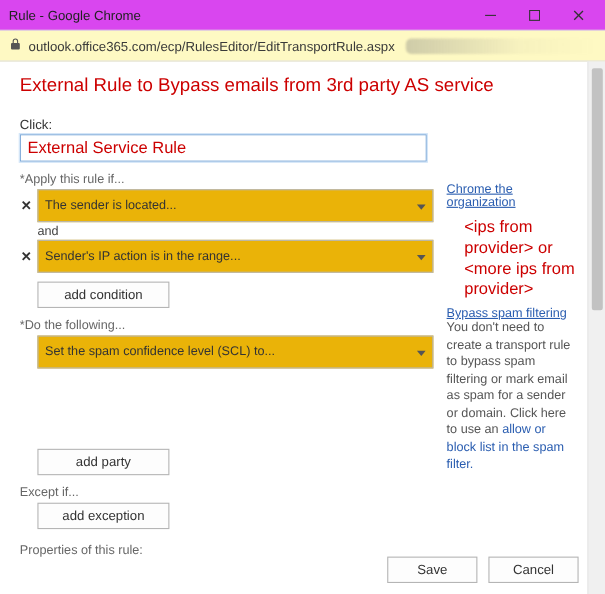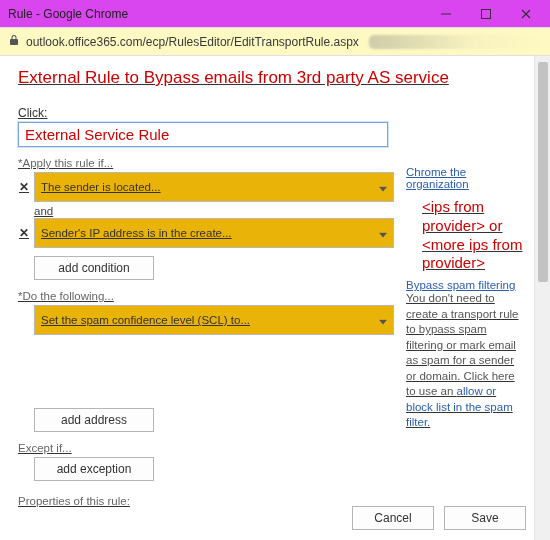--- a/index.html
+++ b/index.html
@@ -51,21 +51,20 @@
   
   .content-wrap {
     position:absolute;
     top:56px; left:0; right:0; bottom:0;
     display:flex;
   }
   .content {
     flex:1;
     padding: 10px 8px 0 18px;
     position:relative;
-    text-decoration:underline;
   }
   .scroll-track {
     width:16px;
     background:#f0f0f0;
     position:relative;
     border-left:1px solid #e5e5e5;
   }
   .scroll-thumb {
     position:absolute;
     top:6px; left:3px;
@@ -218,21 +217,21 @@
                   <path d="M0 0l5 6 5-6z"></path>
                 </svg></span>
           </div>
         </div>
 
         <div class="and-label">and</div>
 
         <div class="cond-row">
           <span class="remove-x">✕</span>
           <div class="dropdown">
-            <span>Sender's IP address is in the create...</span>
+            <span>Sender's IP action is in the range...</span>
             <span class="caret"><svg viewBox="0 0 10 6">
                   <path d="M0 0l5 6 5-6z"></path>
                 </svg></span>
           </div>
         </div>
 
         <div class="btn-row-spacer">
           <button class="btn btn-wide">add condition</button>
         </div>
 
@@ -243,21 +242,21 @@
             <span>Set the spam confidence level (SCL) to...</span>
             <span class="caret"><svg viewBox="0 0 10 6">
                   <path d="M0 0l5 6 5-6z"></path>
                 </svg></span>
           </div>
         </div>
 
         <div style="height:70px"></div>
 
         <div class="pad-left">
-          <button class="btn btn-wide">add address</button>
+          <button class="btn btn-wide">add party</button>
         </div>
 
         <div class="muted-label" style="margin-left:0">Except if...</div>
         <div class="pad-left">
           <button class="btn btn-wide">add exception</button>
         </div>
 
         <div class="muted-label" style="margin-left:0; margin-top:14px">Properties of this rule:</div>
       </div>
 
@@ -266,21 +265,21 @@
         <a href="#" class="right-link">Chrome the organization</a>
         <div class="red-annot">&lt;ips from provider&gt; or &lt;more ips from provider&gt;</div>
         <span class="info-title">Bypass spam filtering</span>
         <div class="info-text">
           <span>You don't need to create a transport rule to bypass spam filtering or mark email as spam for a sender or domain. Click here to use an </span><a href="#">allow or block list in the spam filter.</a>
         </div>
       </div>
     </div>
 
     <div class="footer-btns">
+      <button class="btn">Save</button>
       <button class="btn">Cancel</button>
-      <button class="btn">Save</button>
     </div>
   </div>
 
   <div class="scroll-track">
     <div class="scroll-thumb"></div>
   </div>
 </div>
 
 </body></html>

